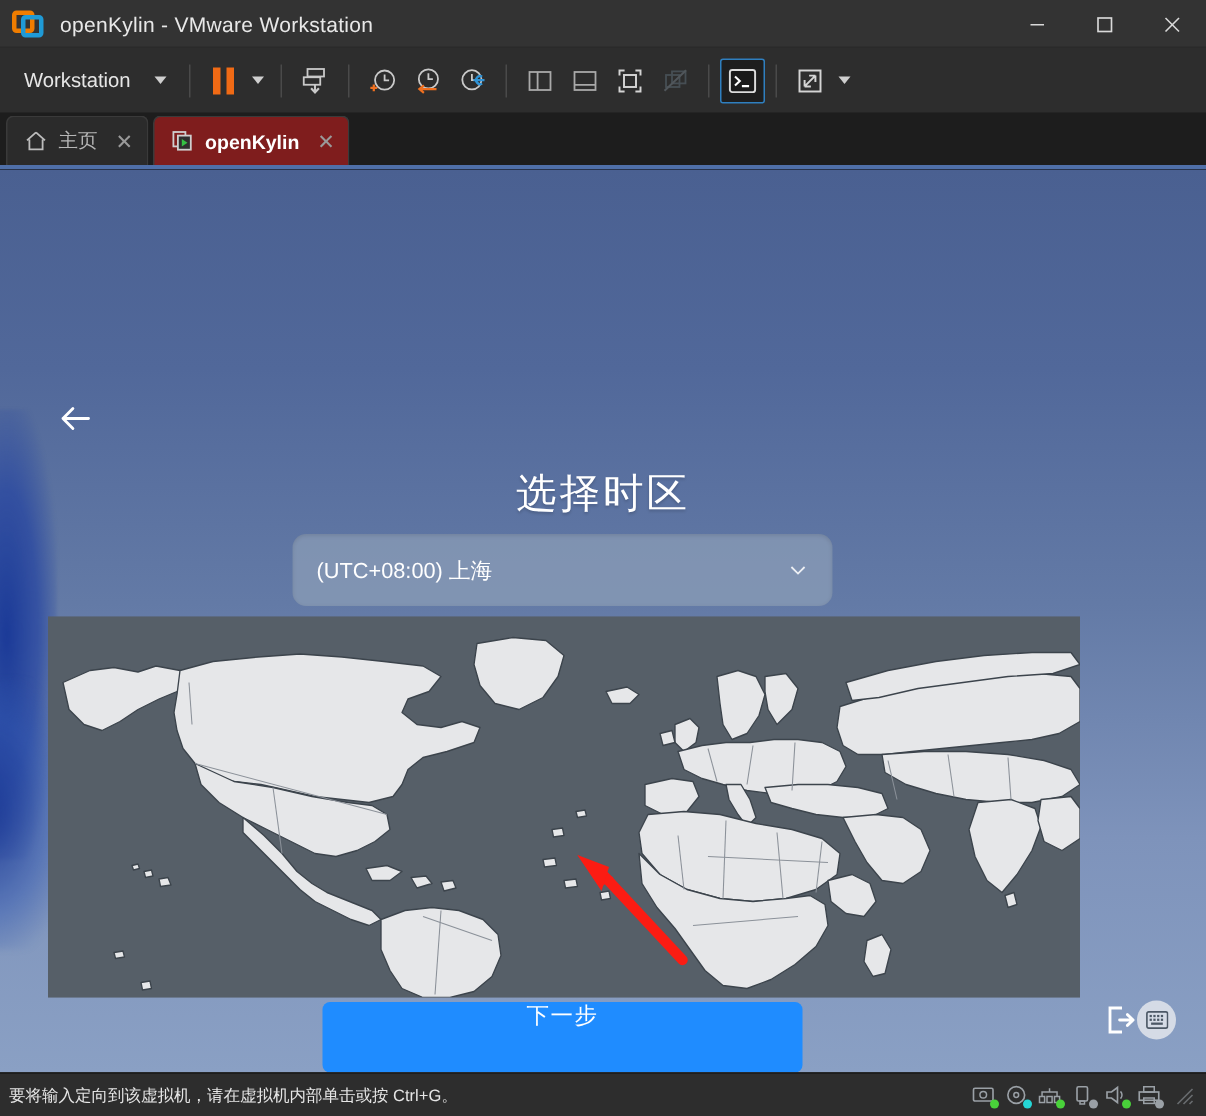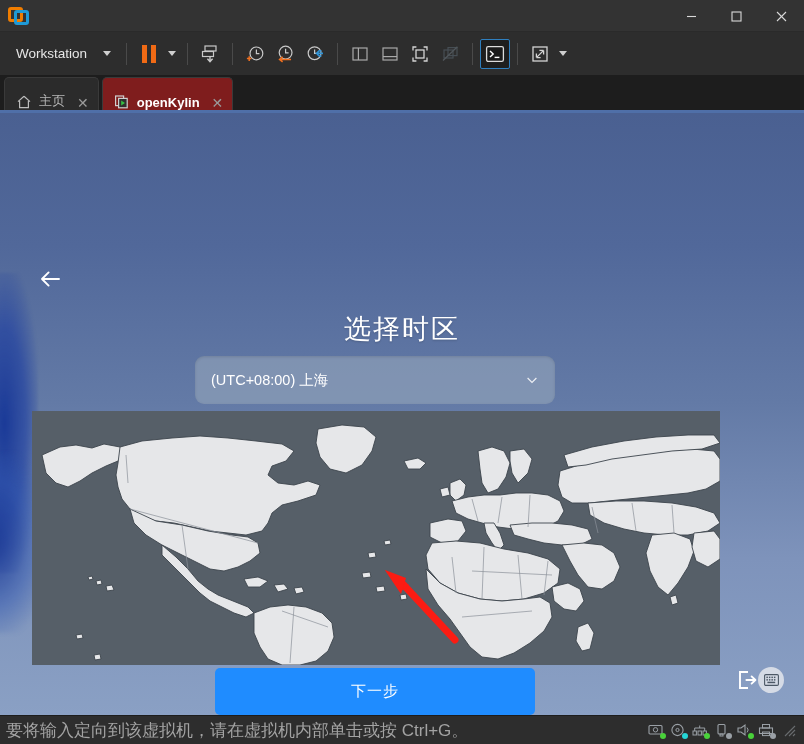--- a/index.html
+++ b/index.html
@@ -76,21 +76,21 @@
 
   
   .tabbar {
     height: 37px; flex: 0 0 37px;
     background: #1d1d1d;
     display: flex; align-items: flex-end;
     padding-left: 4px;
     border-bottom: 3px solid #4f6fa8;
   }
   .tab {
-    height: 33px; display: flex; align-items: flex-end; gap: 7px;
+    height: 33px; display: flex; align-items: center; gap: 7px;
     padding: 0 9px 0 11px; margin-right: 3px;
     border-radius: 5px 5px 0 0;
     background: #2b2b2b; color: #b6b6b6; font-size: 13px;
     border: 1px solid #3a3a3a; border-bottom: none;
   }
   .tab.active { background: #7f1d1d; color: #ffffff; font-weight: bold; }
   .tab .tclose { color: #9a9a9a; font-size: 14px; margin-left: 5px; line-height: 1; }
   .tab-ico { width: 16px; height: 16px; flex: 0 0 16px; display: block; }
 
   
@@ -139,21 +139,21 @@
     position: absolute; left: 32px; top: 298px;
     width: 688px; height: 254px;
     background: #565f68;
     overflow: hidden;
   }
   .map svg { display: block; width: 100%; height: 100%; }
   .next-btn {
     position: absolute; left: 215px; top: 555px;
     width: 320px; height: 47px;
     background: #1f8cff; border-radius: 5px;
-    display: flex; align-items: center; justify-content: center;
+    display: flex; align-items: flex-start; justify-content: center;
     color: #ffffff; font-size: 15px; letter-spacing: 1px;
   }
   .corner-icons {
     position: absolute; right: 20px; bottom: 22px;
     display: flex; align-items: center; gap: 2px; color: #ffffff;
   }
   .kbd-circle {
     width: 26px; height: 26px; border-radius: 50%;
     background: #d5dbe6; color: #4c5866;
     display: flex; align-items: center; justify-content: center;
@@ -164,21 +164,21 @@
 
   
   .statusbar {
     height: 29px; flex: 0 0 29px;
     background: #2d2d2d;
     display: flex; align-items: center;
     padding: 0 4px 0 6px;
     position: relative;
     border-top: 1px solid #1d1d1d;
   }
-  .status-text { color: #a3a3a3; font-size: 17px; }
+  .status-text { color: #e5e5e5; font-size: 11px; }
   .status-icons { margin-left: auto; display: flex; align-items: center; gap: 5px; padding-right: 4px; }
   .dev { position: relative; width: 17px; height: 15px; }
   .dev .led {
     position: absolute; right: -1px; bottom: -1px; width: 6px; height: 6px; border-radius: 50%;
   }
   .grip {
     width: 14px; height: 14px; margin-left: 2px; opacity: .55;
   }
   .watermark {
     position: absolute; left: 576px; top: -18px;
@@ -190,20 +190,21 @@
 </head>
 <body>
 
 <div id="app">
 
   <div class="titlebar">
     <div class="vmlogo">
       <span class="sq-o"></span>
         <span class="sq-b"></span>
     </div>
+    <div class="title-text">openKylin - VMware Workstation</div>
     <div class="wincontrols">
       <div class="wc">
         <svg width="11" height="11" viewBox="0 0 11 11">
             <line x1="1" y1="5.5" x2="10" y2="5.5" stroke="#d9d9d9" stroke-width="1.1"></line>
           </svg>
       </div>
       <div class="wc">
         <svg width="11" height="11" viewBox="0 0 11 11">
             <rect x="1" y="1" width="9" height="9" fill="none" stroke="#d9d9d9" stroke-width="1.1"></rect>
           </svg>

